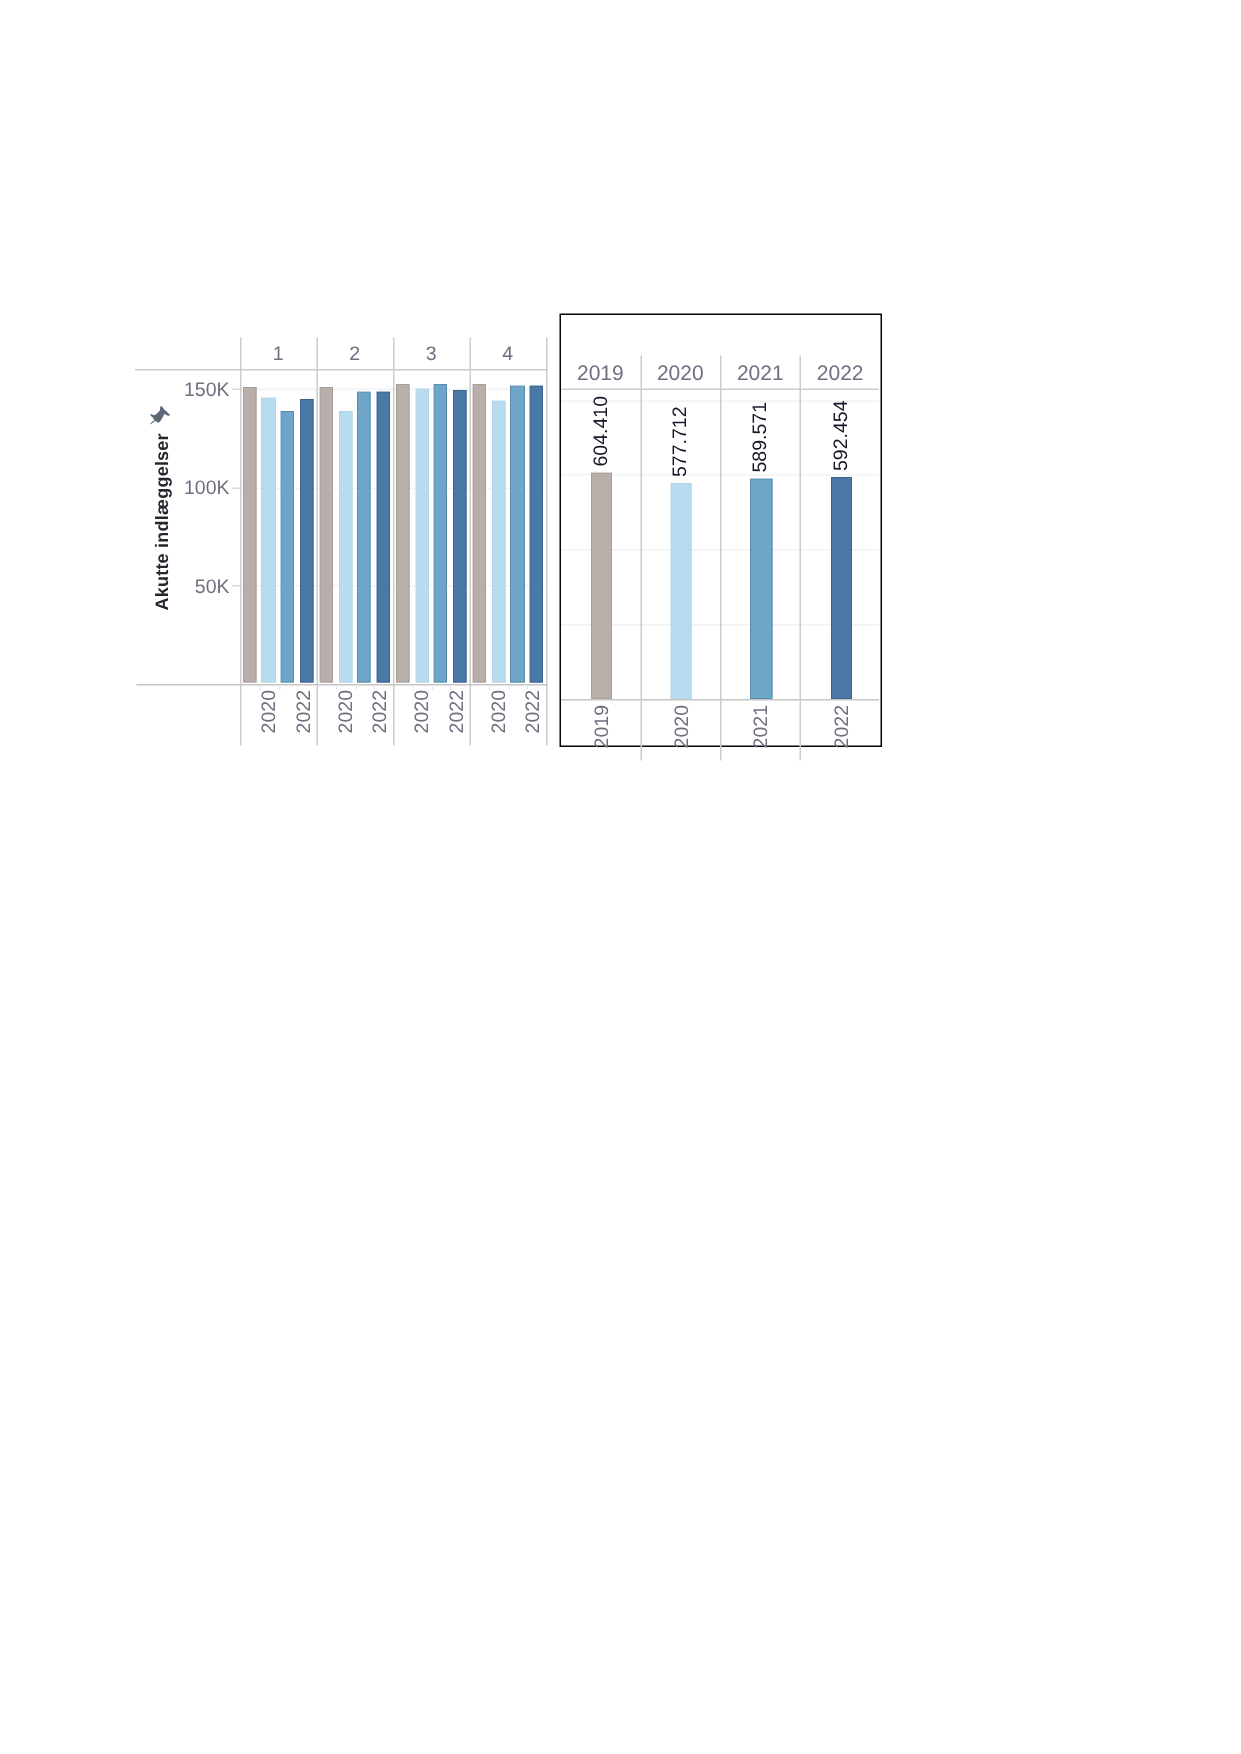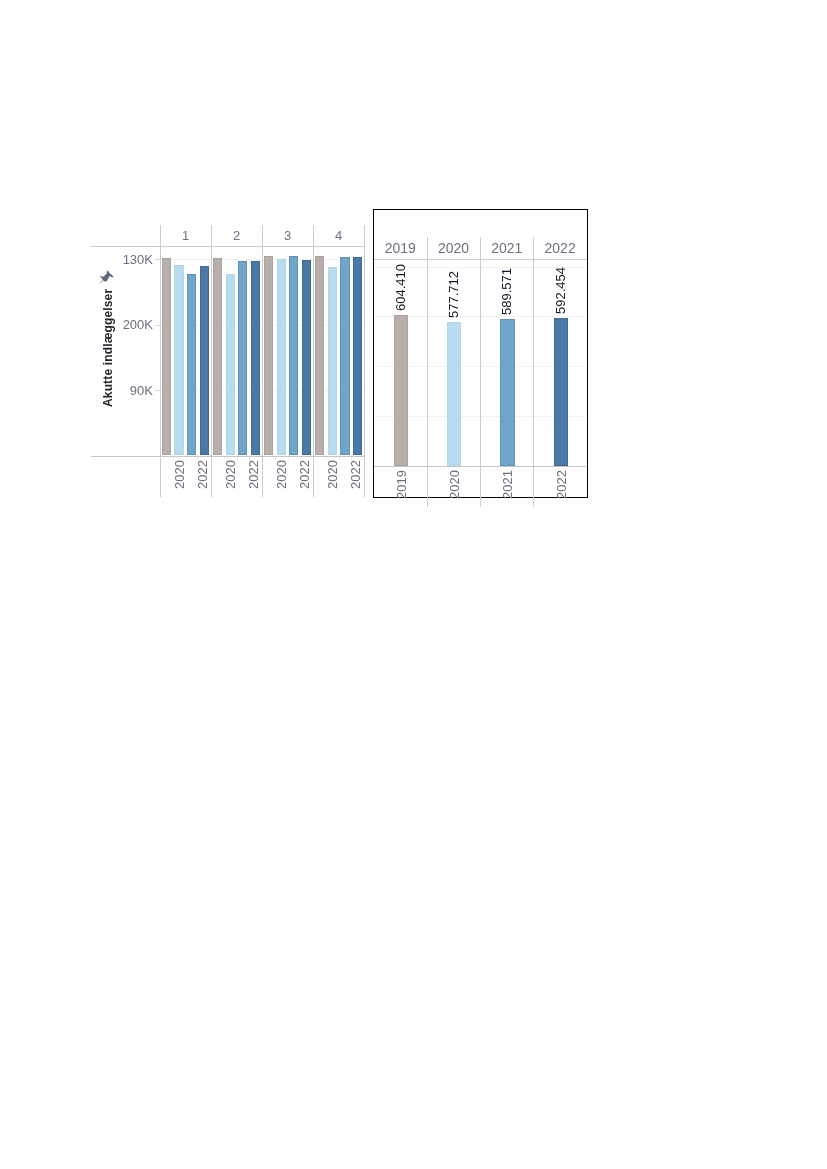--- a/index.html
+++ b/index.html
@@ -68,27 +68,27 @@
 
     <div class="vline" style="left:70px;top:0px;height:272px;"></div>
     <div class="vline" style="left:121px;top:0px;height:272px;"></div>
     <div class="vline" style="left:172px;top:0px;height:272px;"></div>
     <div class="vline" style="left:223px;top:0px;height:272px;"></div>
     <div class="vline" style="left:274px;top:0px;height:272px;"></div>
 
     <div class="hline" style="left:1px;top:230.5px;width:274px;background:#c6c6c6;"></div>
 
     <div class="abs ytick" style="left:0px;top:34.4px;width:63px;">
-        <span>130K</span>
+        <span>150K</span>
       </div>
     <div class="abs ytick" style="left:0px;top:99.8px;width:63px;">
-        <span>200K</span>
+        <span>100K</span>
       </div>
     <div class="abs ytick" style="left:0px;top:165.1px;width:63px;">
-        <span>90K</span>
+        <span>50K</span>
       </div>
     <div class="abs ytickmark" style="left:65px;top:34.4px;"></div>
     <div class="abs ytickmark" style="left:65px;top:99.8px;"></div>
     <div class="abs ytickmark" style="left:65px;top:165.1px;"></div>
 
     <div class="abs" style="left:11.2px;top:182.3px;height:0;width:0;">
       <div class="rot90" style="transform:rotate(-90deg);font-size:12px;font-weight:bold;letter-spacing:0.15px;color:#26262f;">Akutte indlæggelser</div>
     </div>
 
     <svg class="abs" width="16.4" height="15.4" viewBox="0 0 16 15" style="left:8.8px;top:43.9px;">

